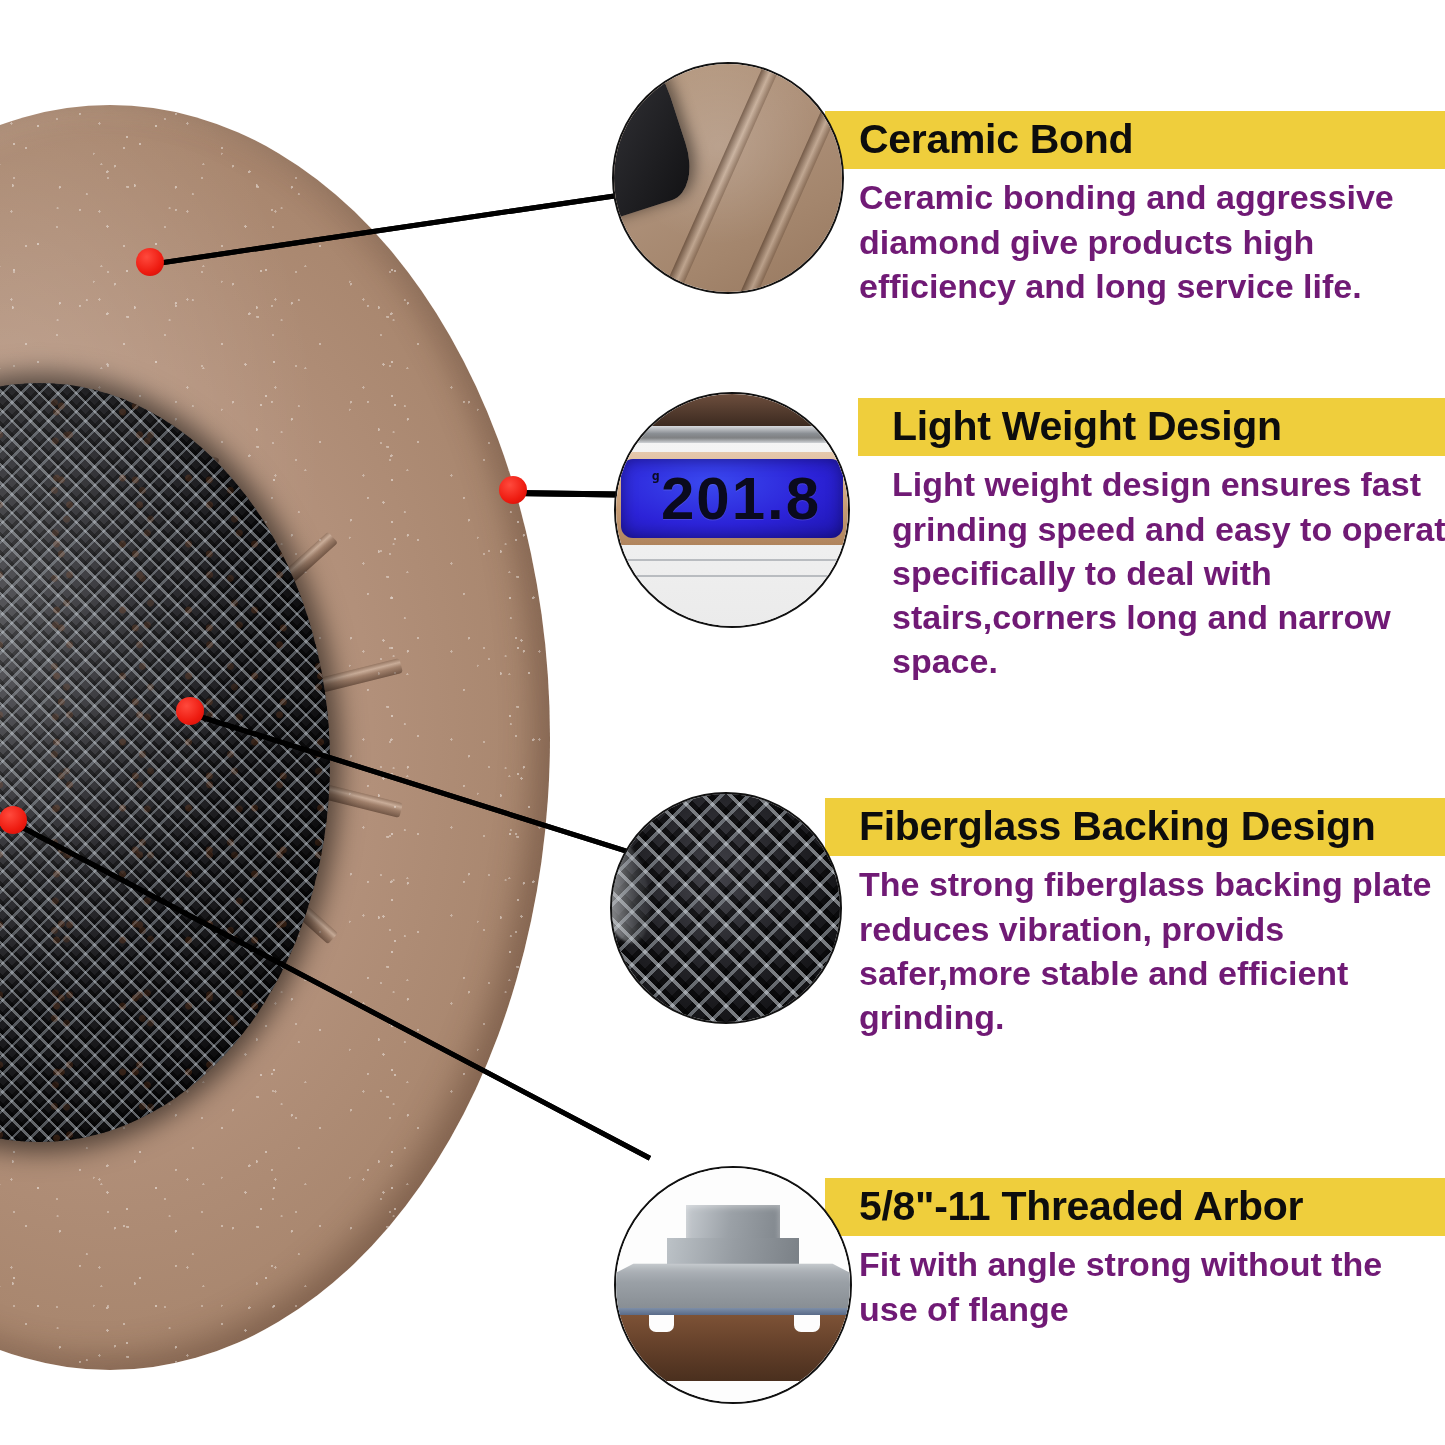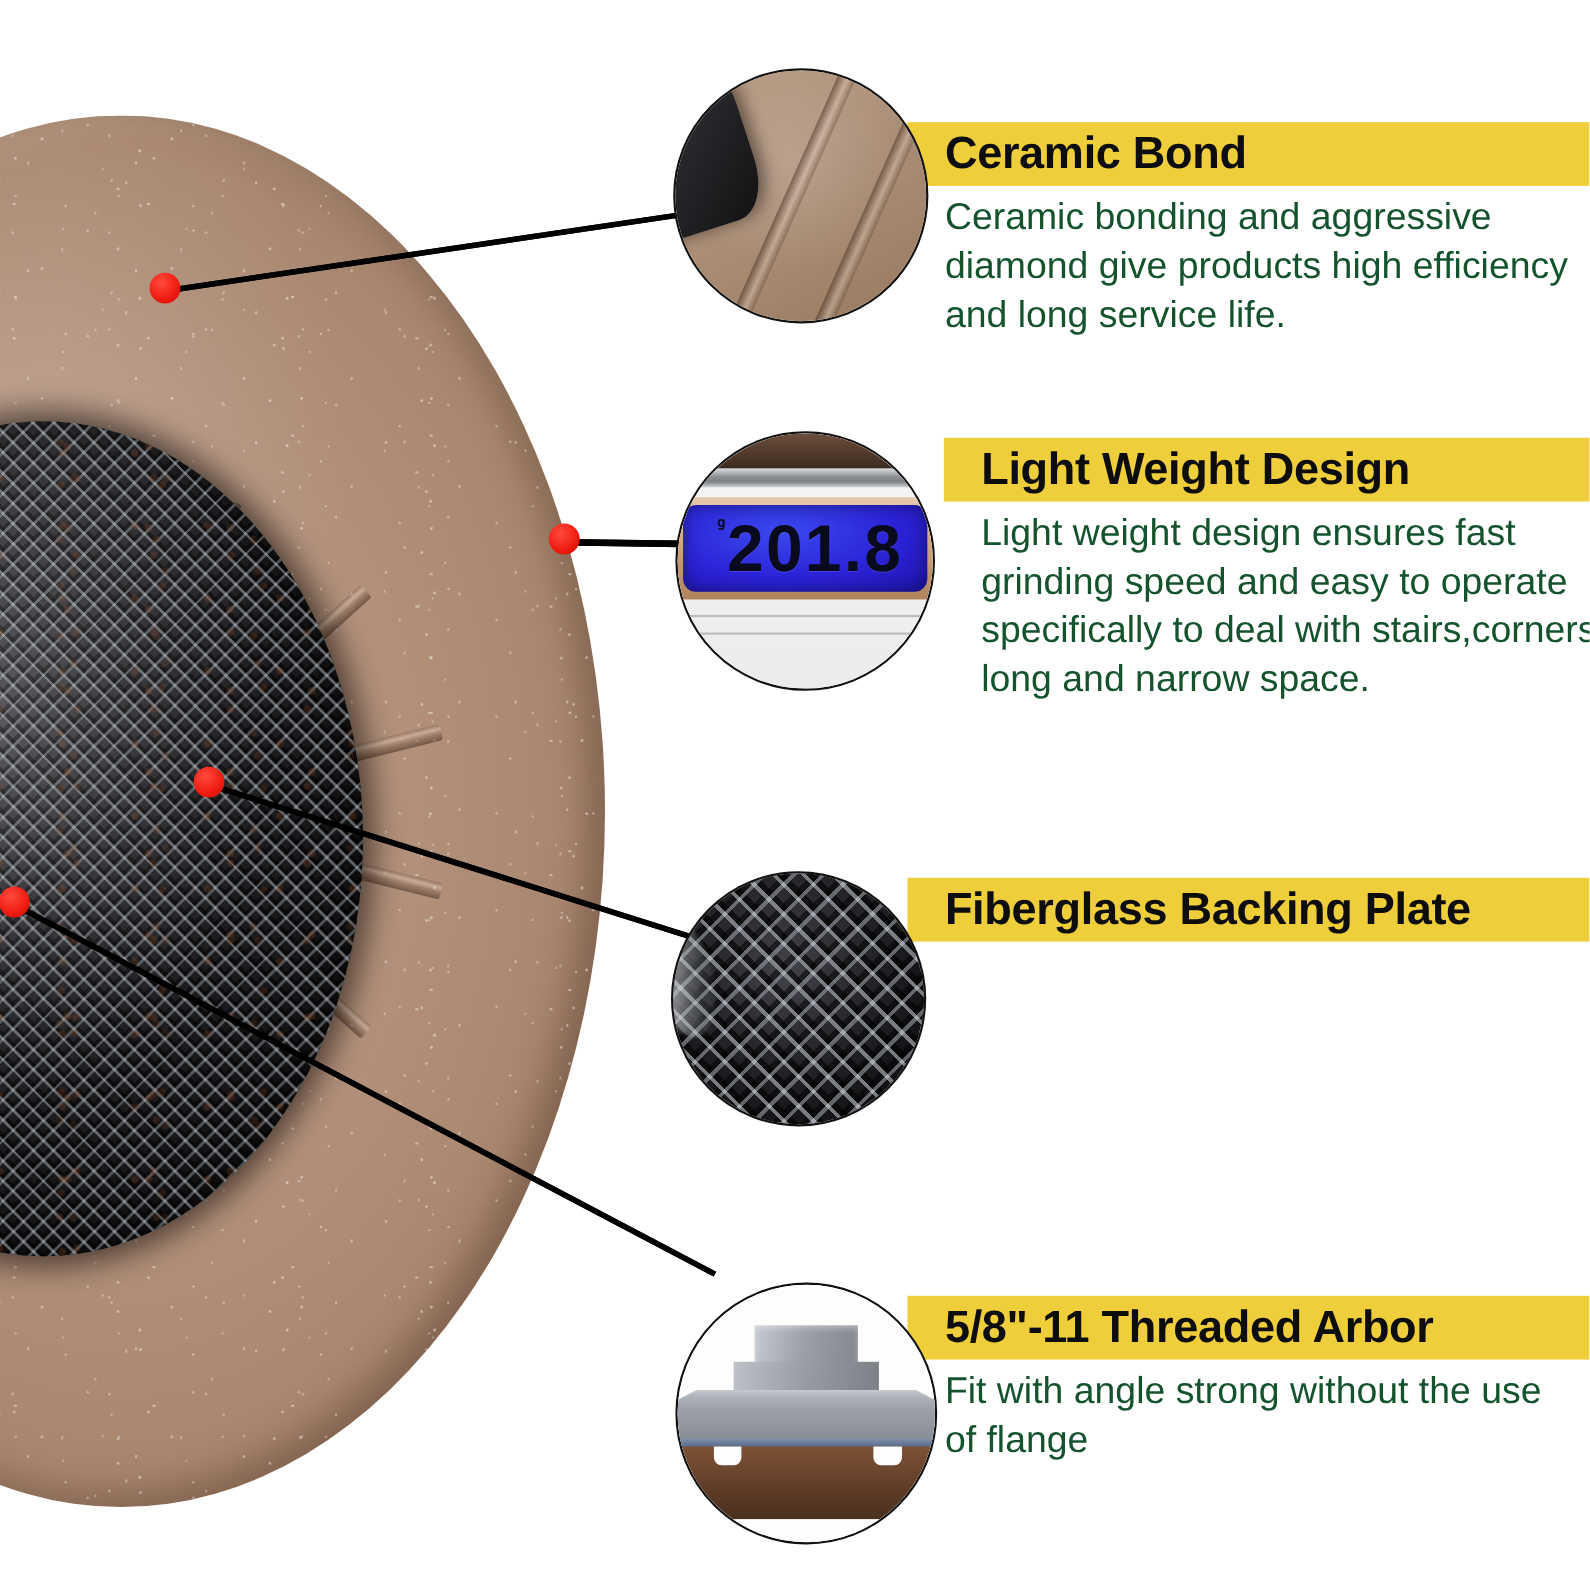--- a/index.html
+++ b/index.html
@@ -202,22 +202,22 @@
   .feature { position:absolute; z-index:5; }
   .f-banner {
     background:#efce3c;
     padding:4px 0 6px 34px;
     font-size:41px; font-weight:700; color:#0d0d0d;
     line-height:1.18; white-space:nowrap;
     letter-spacing:-.3px;
   }
   .f-body {
     padding:6px 8px 0 34px;
-    font-size:34px; line-height:1.30; color:#14532d;
-    font-weight:400;
+    font-size:34px; line-height:1.30; color:#701a75;
+    font-weight:700;
   }
 </style>
 </head>
 <body>
 
 <div class="stage">
 
   <div class="product-photo">
     <div class="disc-wrap">
 
@@ -298,21 +298,22 @@
     <div class="f-banner">Ceramic Bond</div>
     <div class="f-body">Ceramic bonding and aggressive diamond give products high efficiency and long service life.</div>
   </div>
 
   <div class="feature" style="left:858px; top:398px; width:620px;">
     <div class="f-banner">Light Weight Design</div>
     <div class="f-body">Light weight design ensures fast grinding speed and easy to operate specifically to deal with stairs,corners long and narrow space.</div>
   </div>
 
   <div class="feature" style="left:825px; top:798px; width:620px;">
-    <div class="f-banner">Fiberglass Backing Plate</div>
+    <div class="f-banner">Fiberglass Backing Design</div>
+    <div class="f-body">The strong fiberglass backing plate reduces vibration, provids safer,more stable and efficient grinding.</div>
   </div>
 
   <div class="feature" style="left:825px; top:1178px; width:620px;">
     <div class="f-banner">5/8"-11 Threaded Arbor</div>
     <div class="f-body">Fit with angle strong without the use of flange</div>
   </div>
 
 </div>
 
 </body></html>

